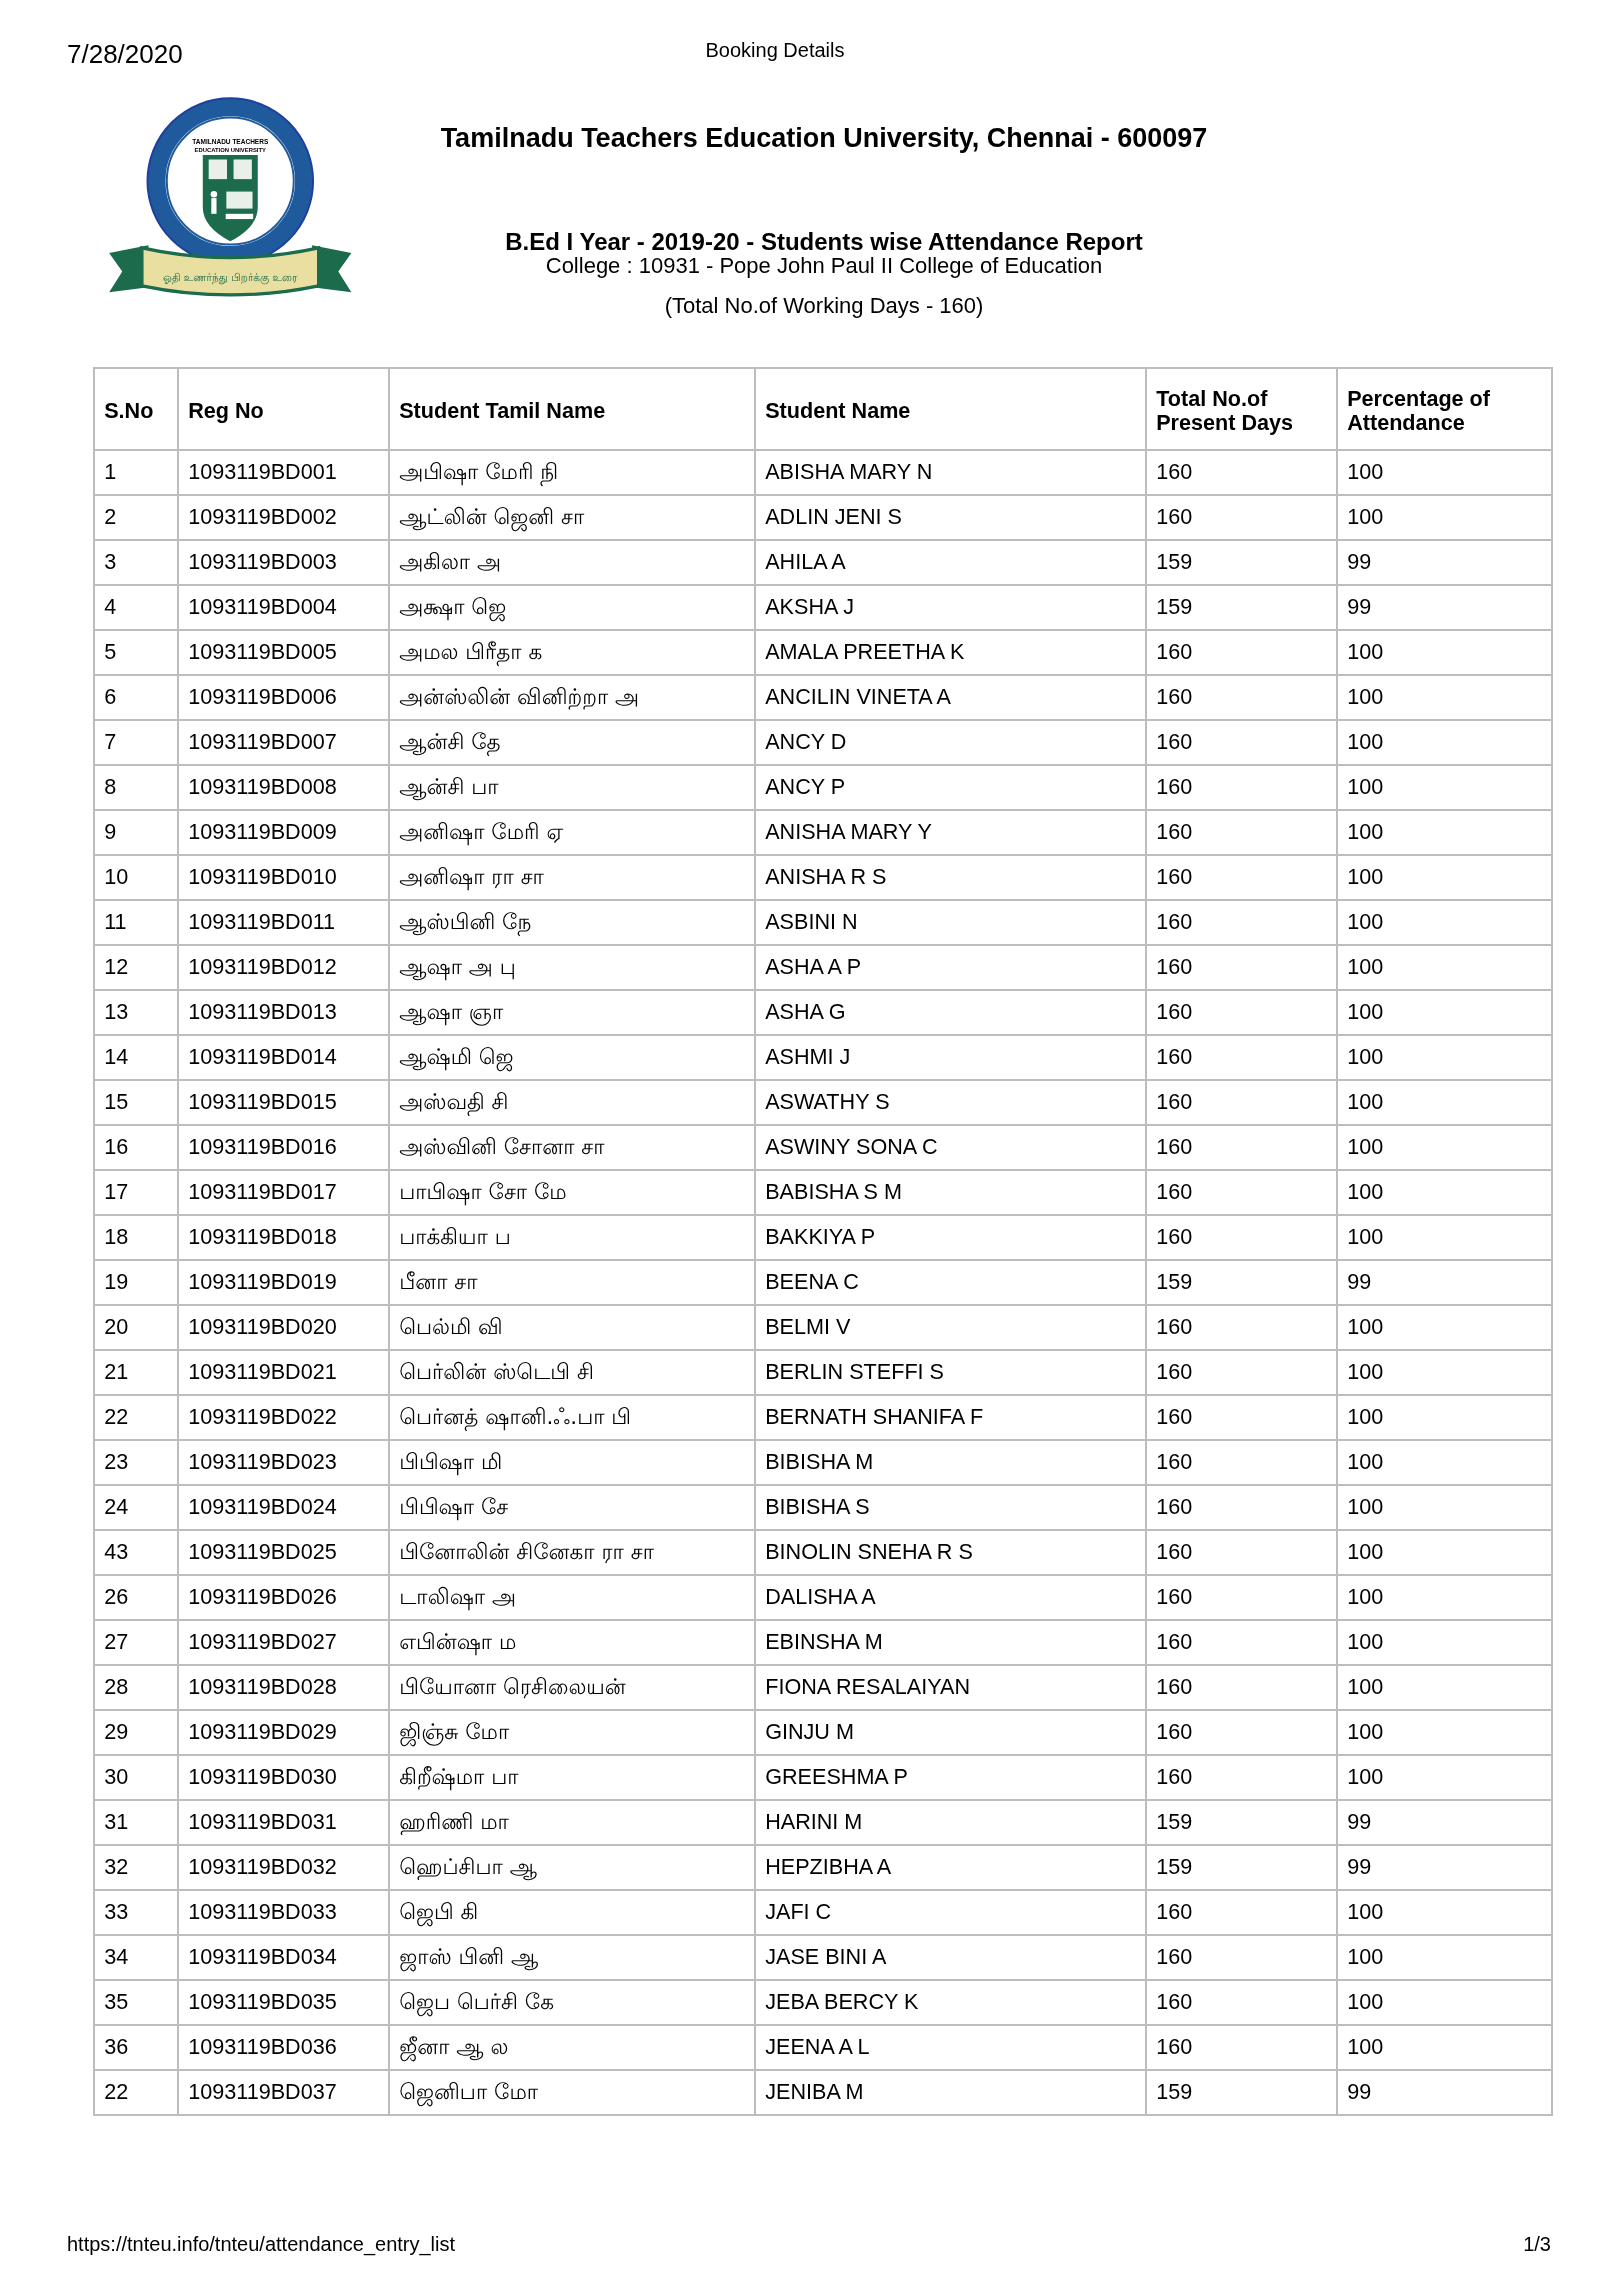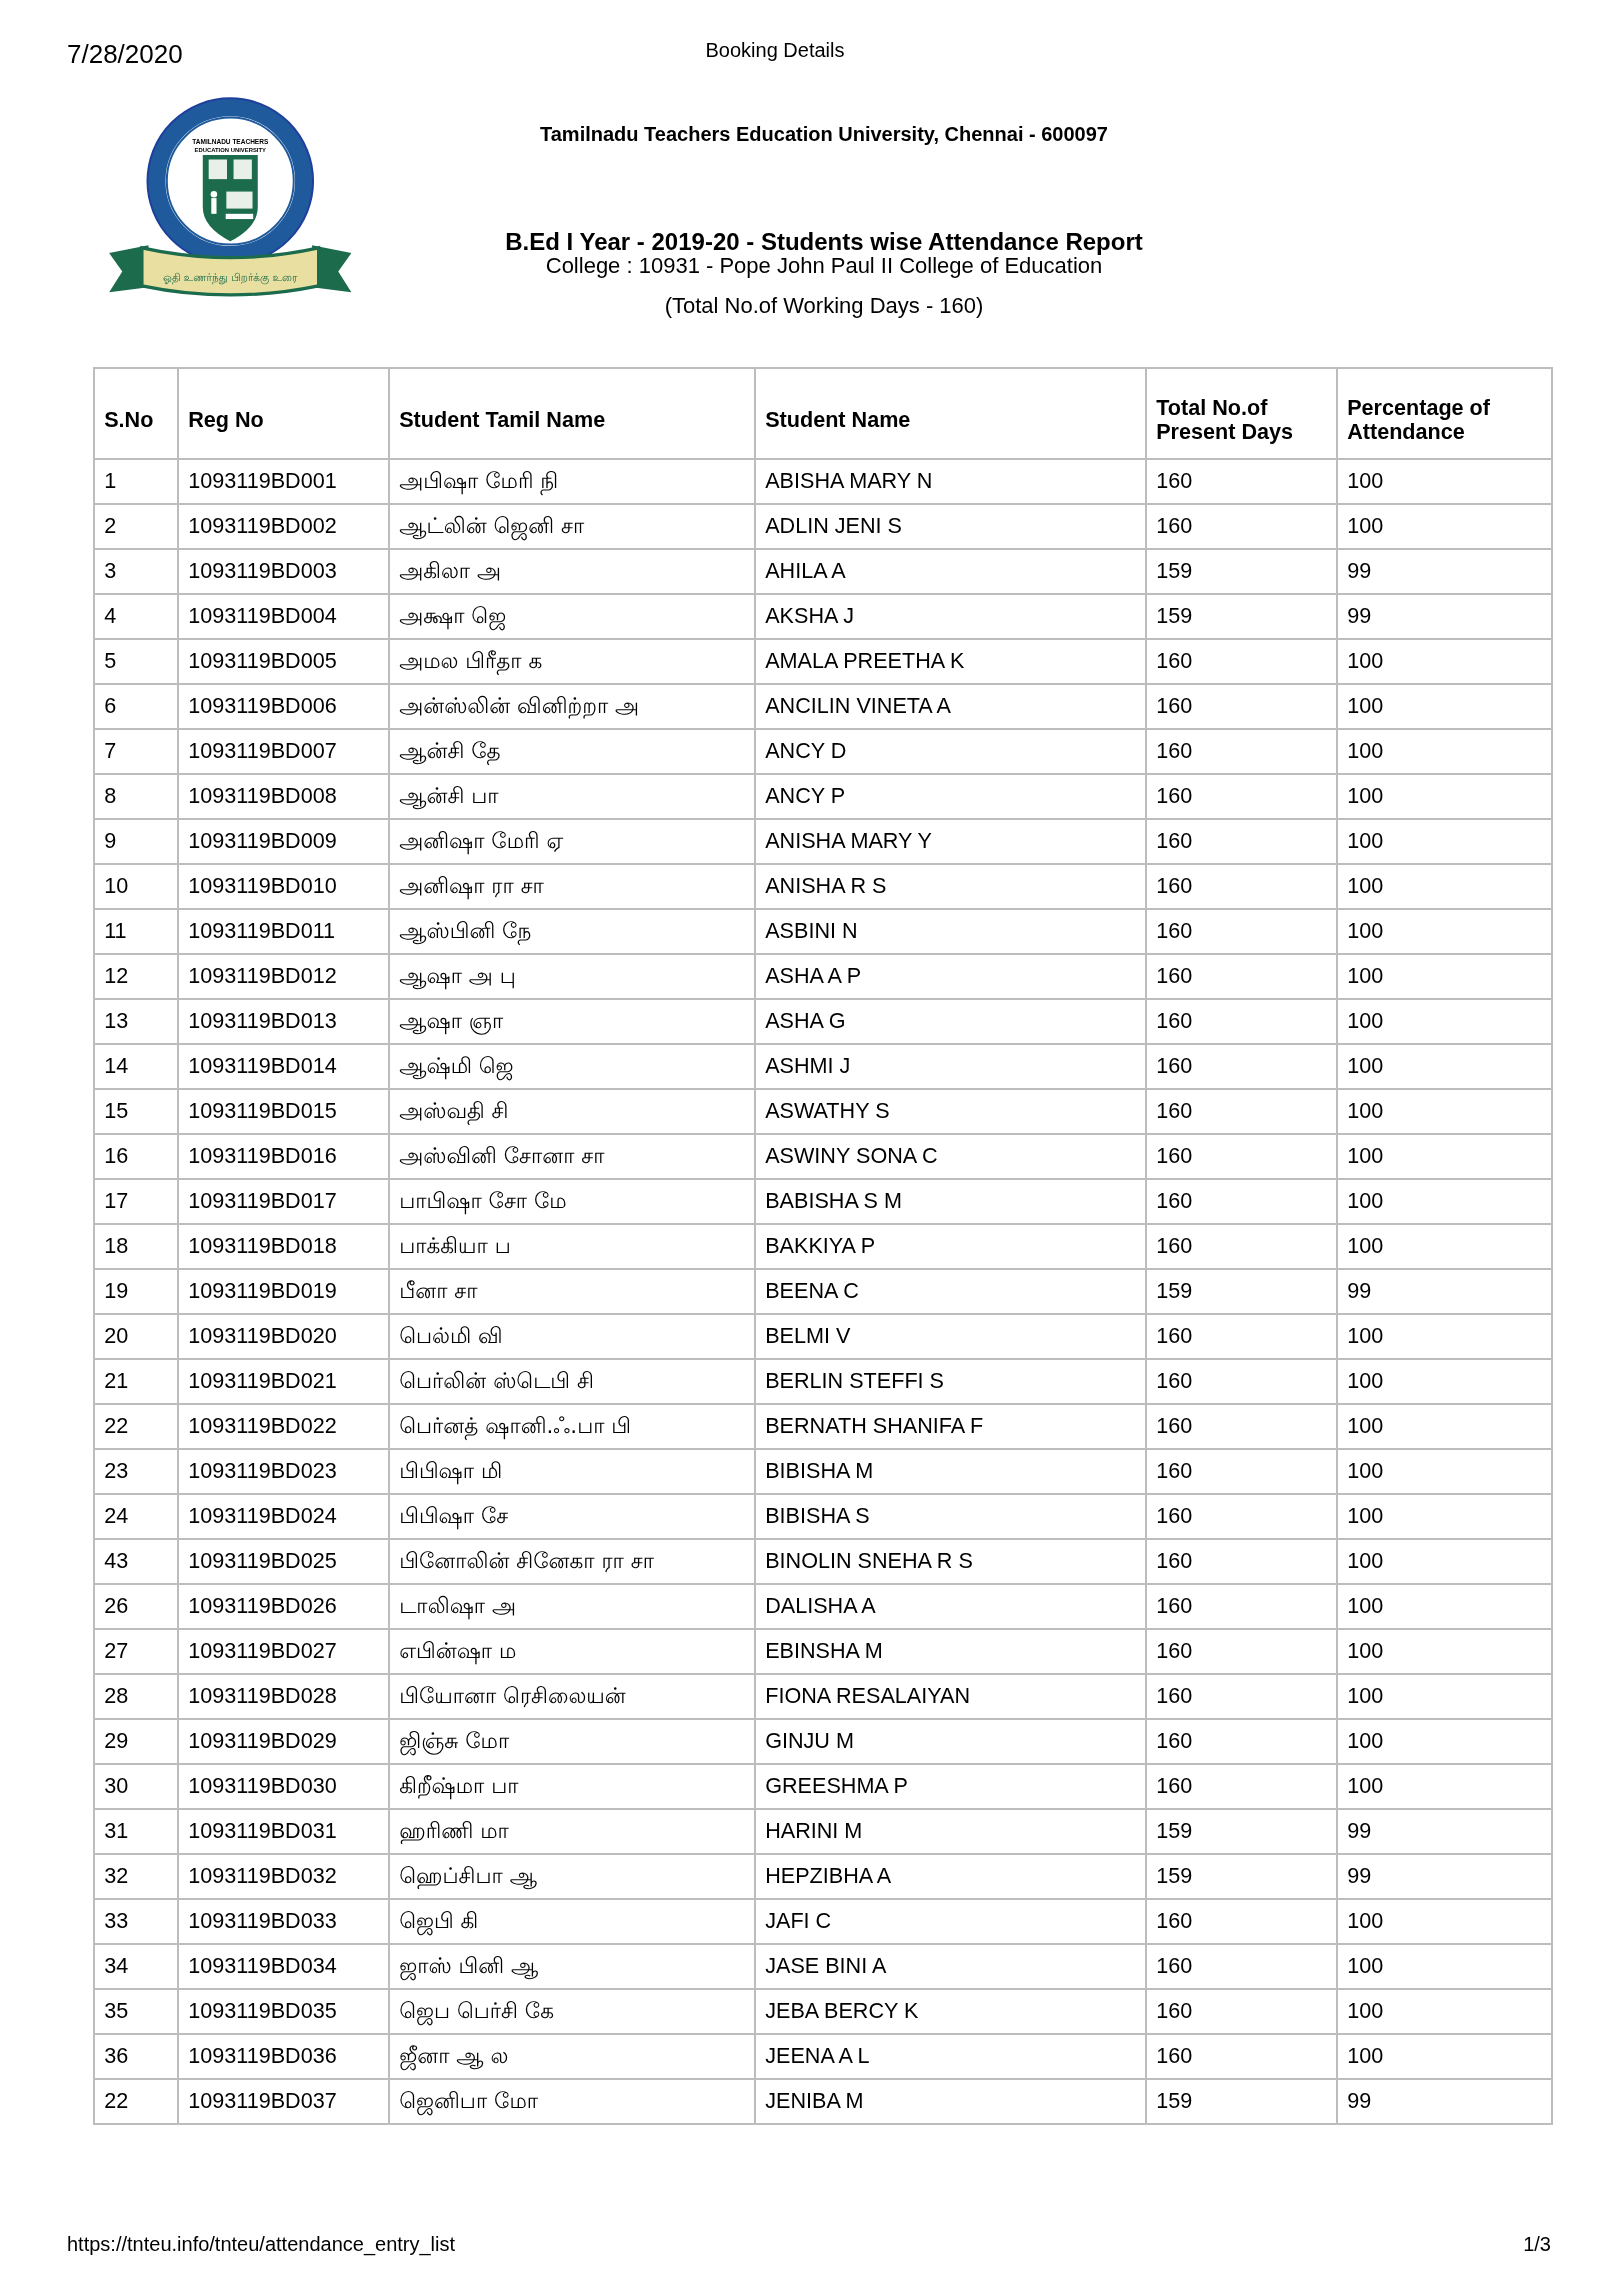--- a/index.html
+++ b/index.html
@@ -4,33 +4,33 @@
 <style>
   html, body { margin: 0; padding: 0; background: #ffffff; }
   body {
     width: 1622px; height: 2295px; position: relative; overflow: hidden;
     font-family: "Liberation Sans", "DejaVu Sans", sans-serif; color: #000;
   }
   .print-header-date { position: absolute; left: 67px; top: 39px; font-size: 26px; }
   .print-header-title { position: absolute; left: 0; width: 1550px; top: 39px; font-size: 20px; text-align: center; }
   .logo { position: absolute; left: 96px; top: 96px; width: 262px; height: 216px; }
   .heading-block { position: absolute; left: 366px; width: 916px; text-align: center; }
-  .h-univ { top: 123px; font-size: 20px; font-weight: bold; }
+  .h-univ { top: 123px; font-size: 27px; font-weight: bold; }
   .h-report { top: 184px; font-size: 24px; font-weight: bold; margin-top: 44px; }
   .h-college { top: 253px; font-size: 22px; }
   .h-days { top: 293px; font-size: 22px; text-align: center; }
   table.report {
     position: absolute; left: 93px; top: 367px; width: 1458px;
     border-collapse: collapse; table-layout: fixed;
   }
   table.report th, table.report td {
     border: 2.6px solid #bdbdbd; text-align: left; vertical-align: middle;
     padding: 0 9.2px; font-size: 21.6px; line-height: 24px;
   }
-  table.report th { font-weight: bold; height: 68px; padding-top: 17px; padding-bottom: 3.9px; }
+  table.report th { font-weight: bold; height: 68px; padding-top: 8px; padding-bottom: 3.9px; }
   table.report td { height: 43px; }
   td.tamil { font-family: "DejaVu Sans", "Liberation Sans", sans-serif; font-size: 17.7px; }
   col.c1 { width: 84px; } col.c2 { width: 211px; } col.c3 { width: 366px; }
   col.c4 { width: 391px; } col.c5 { width: 191px; } col.c6 { width: 215px; }
   .footer-url { position: absolute; left: 67px; top: 2233px; font-size: 20px; }
   .footer-page { position: absolute; right: 71px; top: 2233px; font-size: 20px; }
 </style>
 </head>
 <body>
 

